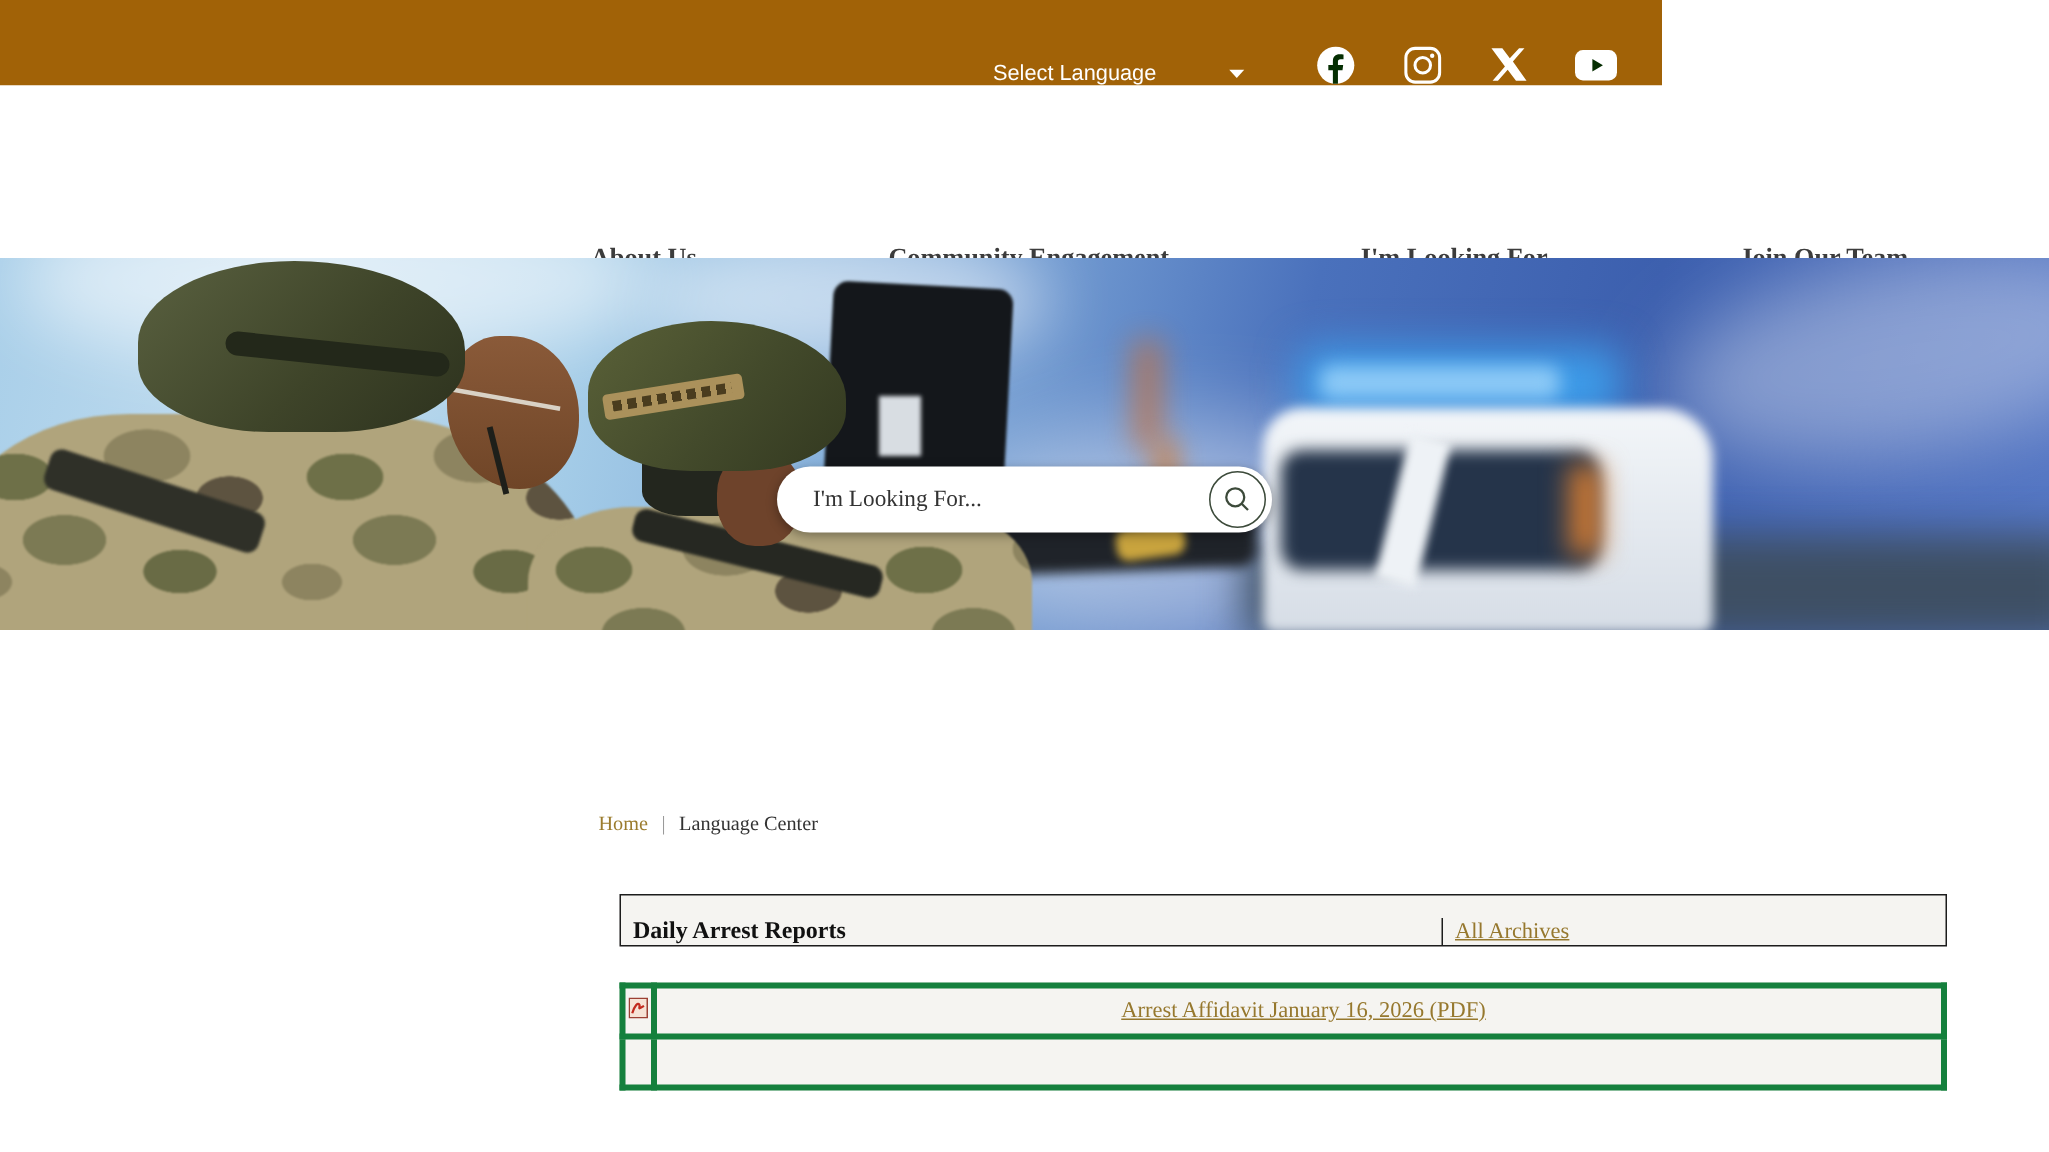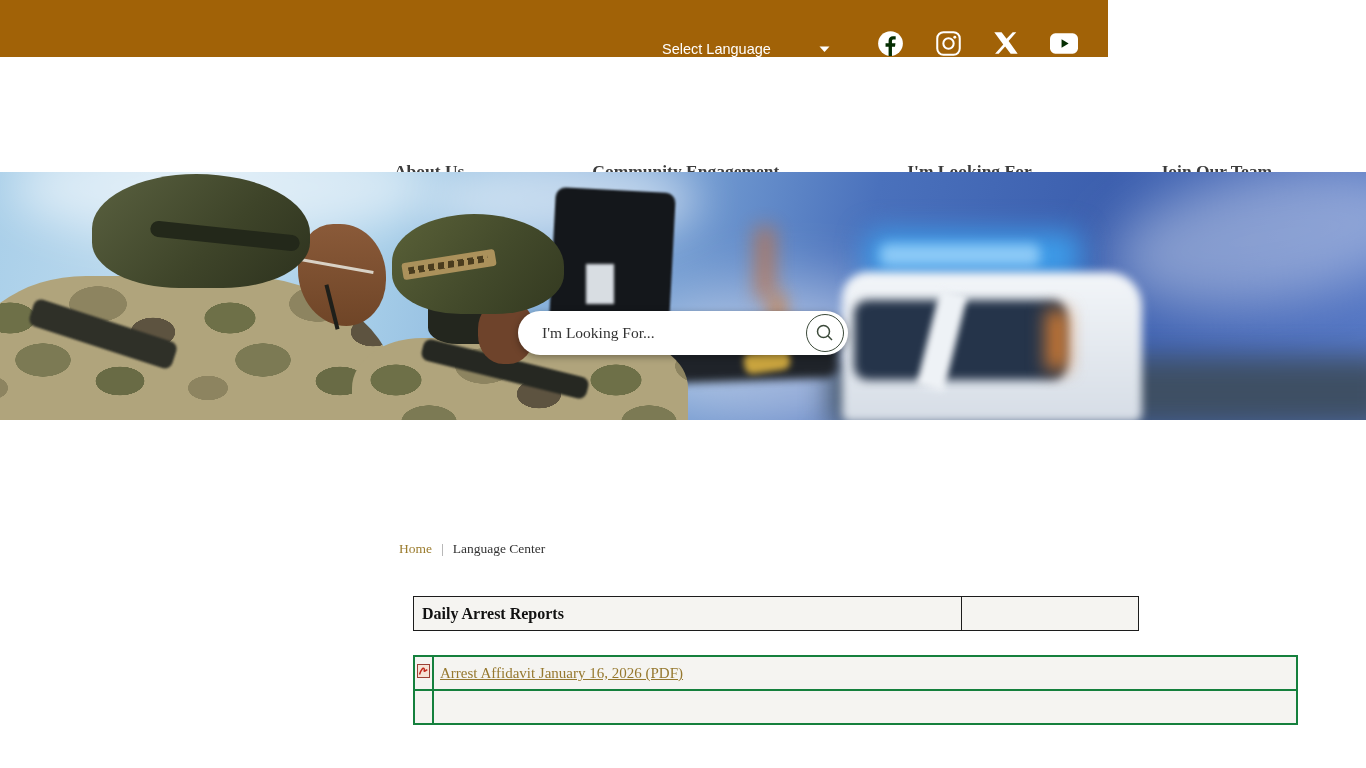--- a/index.html
+++ b/index.html
@@ -117,30 +117,30 @@
                 background:#fff; margin-right:4px; display:flex; align-items:center;
                 justify-content:center; cursor:pointer; }
 
   
   .breadcrumb { position:absolute; left:355px; top:541px; font-size:13.5px; color:#333;
                 display:flex; gap:9px; align-items:flex-end;margin-left:44px; }
   .bc-home { color:#9b7c2e; cursor:pointer; }
   .bc-sep  { color:#999; }
   .bc-current { color:#333; }
 
-  .archive-header { position:absolute; left:413px; top:596px; width:726px; height:35px;
-                    background:#f5f4f1; border:1.5px solid #1c1c1c; display:flex; }
+  .archive-header { position:absolute; left:413px; top:596px; width:885px; height:35px;
+                    background:#f5f4f1; border:1.5px solid #1c1c1c; display:flex;align-items:flex-end; }
   .ah-title { width:548px; border-right:1.5px solid #1c1c1c; display:flex; align-items:center;
               padding-left:8px; font-weight:bold; font-size:16px; color:#111; }
   .ah-all   { flex:1; display:flex; align-items:center; padding-left:8px; }
   a.goldlink, .goldlink { color:#96782e; text-decoration:underline; font-size:15px; cursor:pointer; }
 
   .archive-list { position:absolute; left:413px; top:655px; width:885px; }
   .archive-list table { width:100%; border-collapse:collapse; background:#f5f4f1; }
-  .archive-list td { border:2px solid #15803d; height:34px; }
+  .archive-list td { border:4px solid #15803d; height:34px;text-align:center; }
   .icon-cell { width:17px; text-align:center; vertical-align:middle; padding:0 2px; }
   .link-cell { padding-left:6px; }
 </style>
 </head>
 <body>
 
 <div class="page">
 
   <div class="topbar">
     <div class="lang-widget">
@@ -238,20 +238,23 @@
   </div>
 
   <div class="breadcrumb">
     <span class="bc-home">Home</span>
     <span class="bc-sep">|</span>
     <span class="bc-current">Language Center</span>
   </div>
 
   <div class="archive-header">
     <div class="ah-title">Daily Arrest Reports</div>
+    <div class="ah-all">
+      <span class="goldlink">All Archives</span>
+    </div>
   </div>
 
   <div class="archive-list">
     <table>
       <tbody>
         <tr>
           <td class="icon-cell">
             <svg width="13" height="14" viewBox="0 0 13 14">
               <rect x="0.5" y="0.5" width="12" height="13" fill="#f6e3d6" stroke="#9c4034"></rect>
               <path d="M2.5 10.5 C4 5.5, 6.2 3.2, 7.2 4.8 C8.2 6.4, 5.2 8.8, 10.3 5.6" stroke="#c22a1e" stroke-width="1.5" fill="none"></path>

